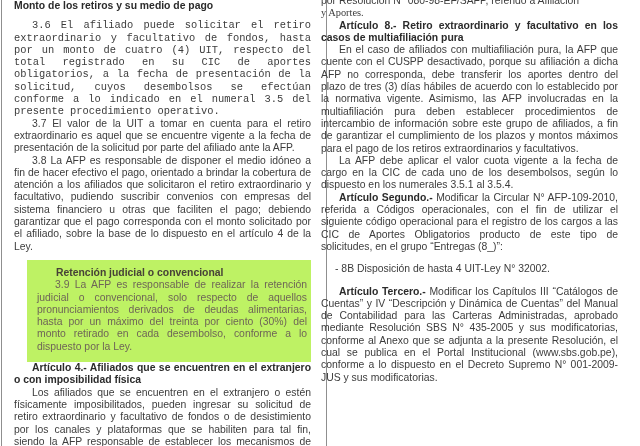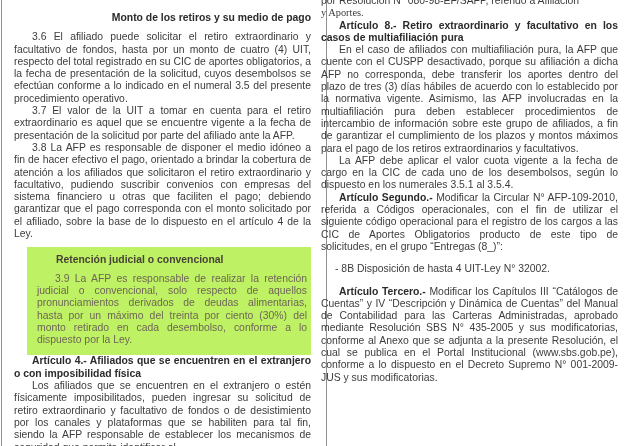--- a/index.html
+++ b/index.html
@@ -34,45 +34,44 @@
     height: 446px;
     overflow: hidden;
     font-size: 10.4px;
     line-height: 12.3px;
     text-align: justify;
   }
   .col-left  { left: 14px;  width: 297px; }
   .col-right { left: 321px; width: 297px; }
   p { margin: 0; text-indent: 18px; }
   .center-head {
-    margin-top: 12px;
-    text-align: right;
+    margin-top: 0;
+    text-align: left;
     text-indent: 0;
     font-weight: bold;
     color: #2b2b2b;
   }
-  .first-para { margin-top: 7px; }
+  .first-para { margin-top: 7px; font-family: Liberation Mono, monospace; }
   .art-head {
     font-weight: bold;
     color: #2b2b2b;
   }
   .runin-label { font-weight: bold; color: #2b2b2b; }
   .hl-box {
     background: #bef264;
     margin: 7px -6px 0 13px;
     padding: 7px 10px 9px 10px;
   }
   .hl-head {
     font-weight: bold;
     text-indent: 19px;
     text-align: left;
     color: #474237;
   }
   .hl-box p.hl-body {
-    margin-top: 6px;
     color: #6e6557;
   }
   .fragment {
     margin-top: -5px;
     text-indent: 0;
     text-align: left;
     white-space: nowrap;
   }
   .fragment-2 {
     text-indent: 0;

